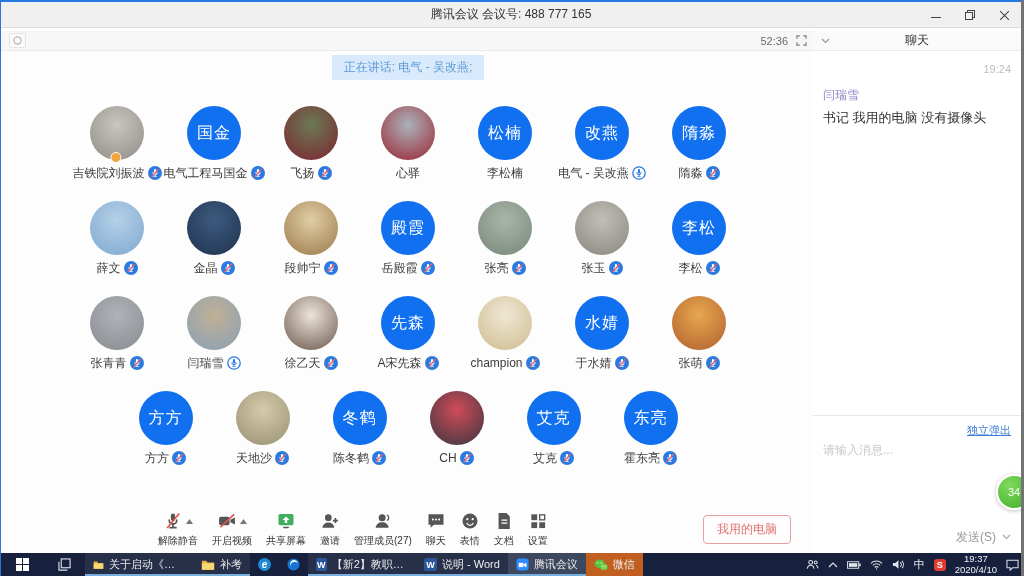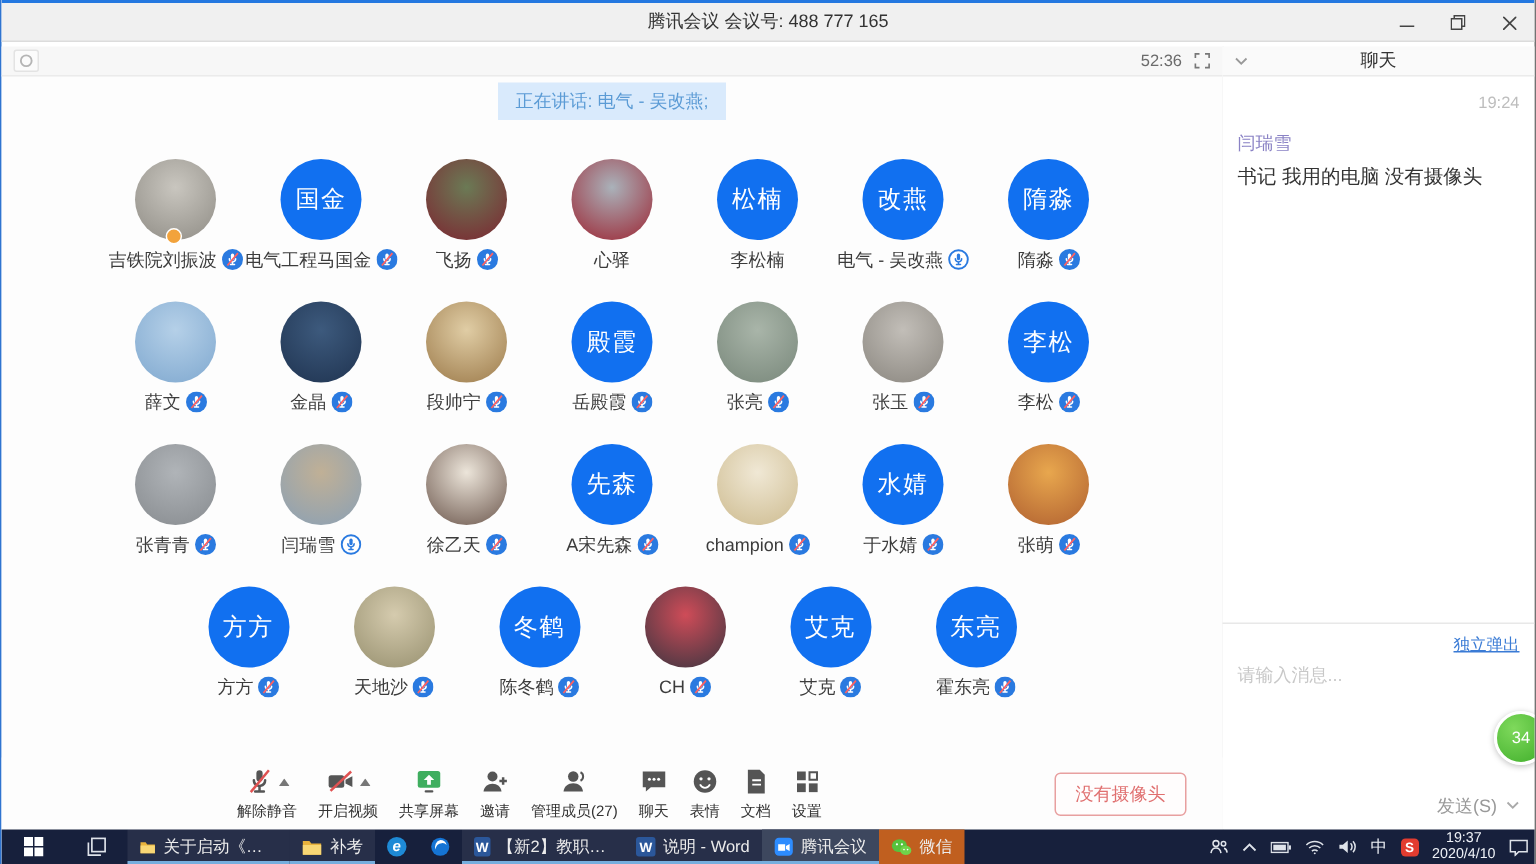--- a/index.html
+++ b/index.html
@@ -1,19 +1,19 @@
 <!DOCTYPE html>
 <html><head>
 <meta charset="utf-8">
 <style>
   * { margin:0; padding:0; box-sizing:border-box; }
   html,body { width:1024px; height:576px; }
   body { font-family:"Liberation Sans","DejaVu Sans",sans-serif; background:#000; }
   .window { position:relative; width:1024px; height:576px; background:#fff; overflow:hidden;
-            border-left:1px solid #2f74d0; border-right:1px solid #737373; }
+            border-left:1px solid #2f74d0; border-right:3px solid #737373; }
 
   
   .titlebar { position:relative; height:28px; background:#f0f0f0; border-top:2px solid #2478e0;
               border-bottom:1px solid #dcdcdc; }
   .titlebar .wtitle { position:absolute; left:0; right:0; top:0; bottom:0; display:flex;
               align-items:center; justify-content:center; font-size:12px; color:#333; }
   .wcontrols { position:absolute; right:0; top:0; height:26px; display:flex; }
   .wbtn { width:34px; height:26px; display:flex; align-items:center; justify-content:center; }
 
   
@@ -617,21 +617,21 @@
               <svg width="20" height="20" viewBox="0 0 24 24">
                 <rect x="4" y="4" width="7" height="7" fill="#555"></rect>
                 <rect x="14" y="4.6" width="6" height="6" fill="none" stroke="#555" stroke-width="1.6"></rect>
                 <rect x="4" y="13.5" width="7" height="7" fill="#555"></rect>
                 <rect x="13.5" y="13.5" width="7" height="7" fill="#555"></rect>
               </svg>
             </div>
     <div class="tool-label">设置</div>
           </div>
         </div>
-      <button class="endbtn">没有摄像头</button>
+      <button class="endbtn">我用的电脑</button>
     </div>
   </div>
 
   <div class="chat">
     <div class="chat-header">
       <span class="chat-title">聊天</span>
       <span class="chat-collapse">
         <svg width="9" height="6" viewBox="0 0 9 6">
             <path d="M1 1l3.5 3.5L8 1" fill="none" stroke="#999" stroke-width="1.2"></path>
           </svg>

